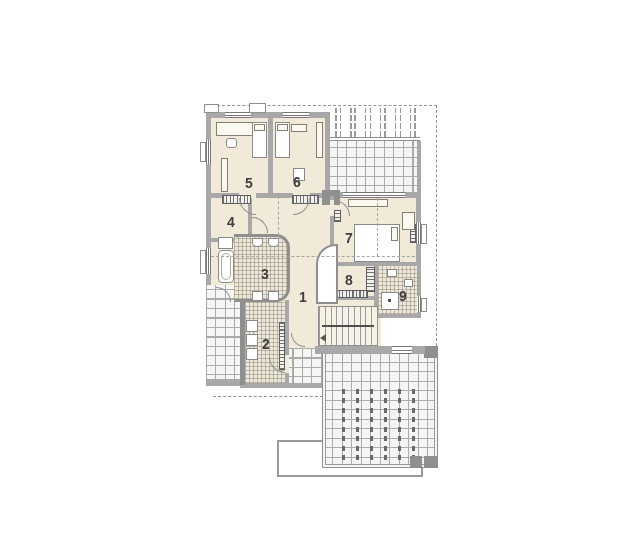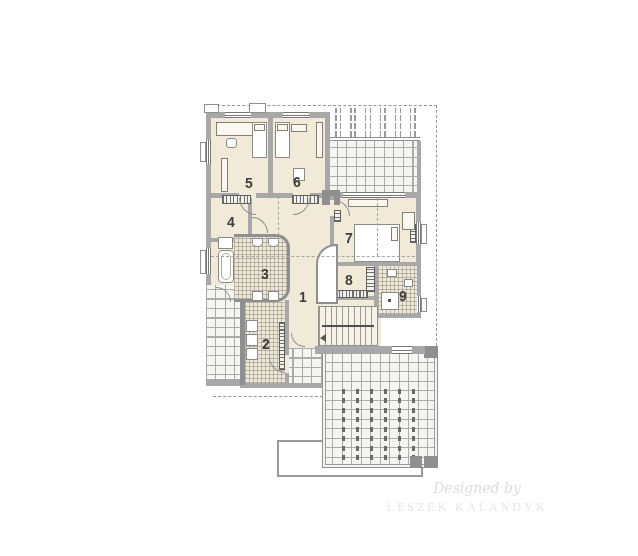--- a/index.html
+++ b/index.html
@@ -209,16 +209,14 @@
   <span class="rl" style="left:299px;top:290px;">1</span>
   <span class="rl" style="left:262px;top:337px;">2</span>
   <span class="rl" style="left:261px;top:267px;">3</span>
   <span class="rl" style="left:227px;top:215px;">4</span>
   <span class="rl" style="left:245px;top:176px;">5</span>
   <span class="rl" style="left:293px;top:175px;">6</span>
   <span class="rl" style="left:345px;top:231px;">7</span>
   <span class="rl" style="left:345px;top:273px;">8</span>
   <span class="rl" style="left:399px;top:289px;">9</span>
 
-  <div class="wm1" style="left:412px;top:480px;">Designed by</div>
-  <div class="wm2" style="left:382px;top:500px;">LESZEK KALANDYK</div>
 
 </div>
 
 </body></html>

